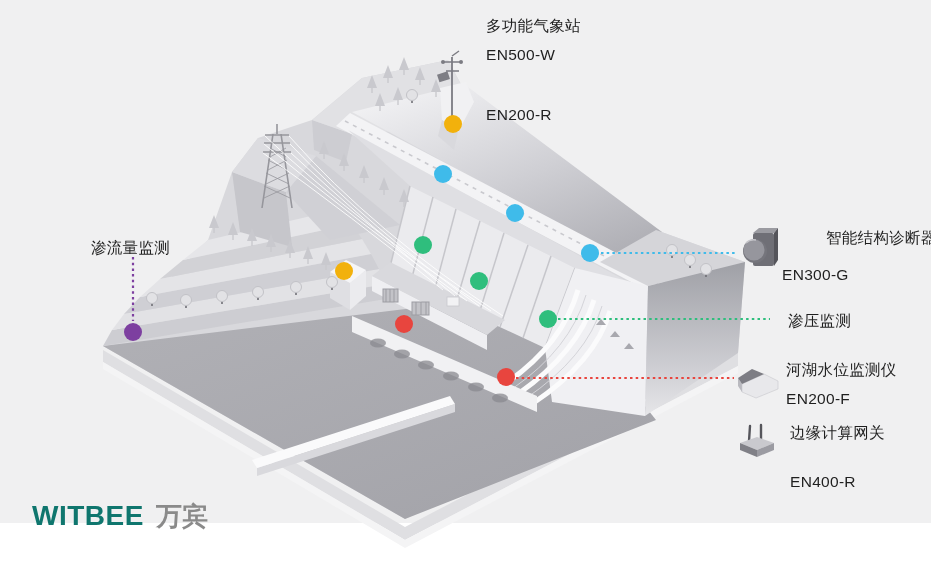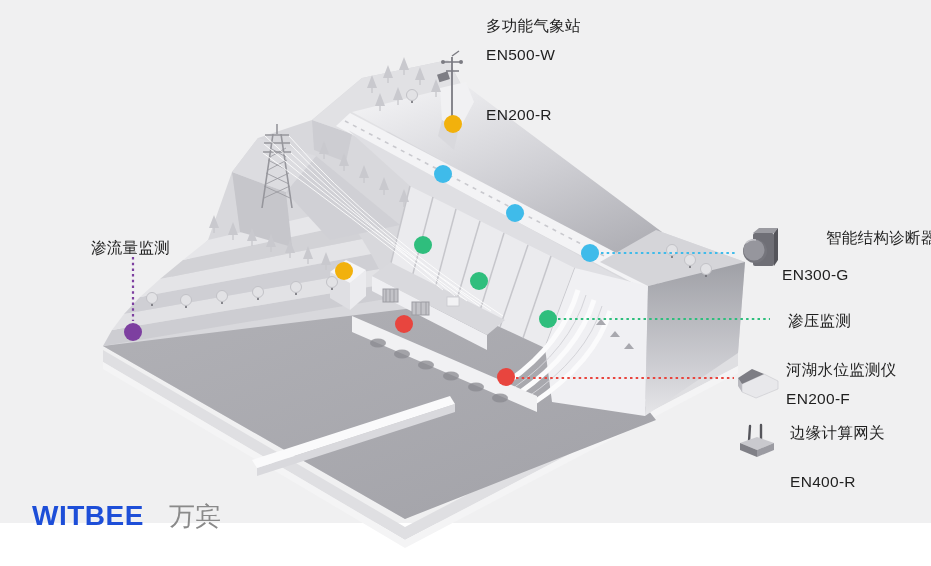--- a/index.html
+++ b/index.html
@@ -2,21 +2,21 @@
 <html><head>
 <meta charset="utf-8">
 <style>
   html,body{margin:0;padding:0;}
   body{width:931px;height:566px;overflow:hidden;font-family:"Liberation Sans","DejaVu Sans",sans-serif;}
   #stage{position:relative;width:931px;height:523px;background:#f0f0f1;}
   #scene{position:absolute;left:0;top:0;}
   .lbl{position:absolute;font-size:15.5px;line-height:1.25;color:#1f1f1f;white-space:nowrap;letter-spacing:0.3px;}
   .logo{position:absolute;left:32px;top:499px;white-space:nowrap;}
   .logo .brand{font-size:28px;font-weight:900;letter-spacing:0.5px;}
-  .logo .suffix{font-size:26px;font-weight:400;margin-left:25px;}
+  .logo .suffix{font-size:26px;font-weight:700;margin-left:12px;}
 </style>
 </head>
 <body style="color: rgb(31, 31, 31);">
 
 <div id="stage" style="background: rgb(240, 240, 241);">
 
 <svg id="scene" width="931" height="566" viewBox="0 0 931 566">
   <defs>
     <linearGradient id="gWater" x1="0" y1="0" x2="1" y2="1">
       <stop offset="0" stop-color="#b1b1b6"></stop>
@@ -276,16 +276,16 @@
 
 <div class="lbl" style="left:826px;top:228px">智能结构诊断器</div>
 <div class="lbl" style="left:782px;top:265px">EN300-G</div>
 <div class="lbl" style="left:788px;top:311px">渗压监测</div>
 <div class="lbl" style="left:786px;top:360px">河湖水位监测仪</div>
 <div class="lbl" style="left:786px;top:389px">EN200-F</div>
 <div class="lbl" style="left:790px;top:423px">边缘计算网关</div>
 <div class="lbl" style="left:790px;top:472px">EN400-R</div>
 
 <div class="logo">
-  <span class="brand" style="color: #1d4ed8; text-align: center;">WITBEE</span><span class="suffix" style="color: rgb(138, 138, 138);">万宾</span>
+  <span class="brand" style="color: #0f766e; text-align: center;">WITBEE</span><span class="suffix" style="color: rgb(138, 138, 138);">万宾</span>
 </div>
 
 </div>
 
 </body></html>

